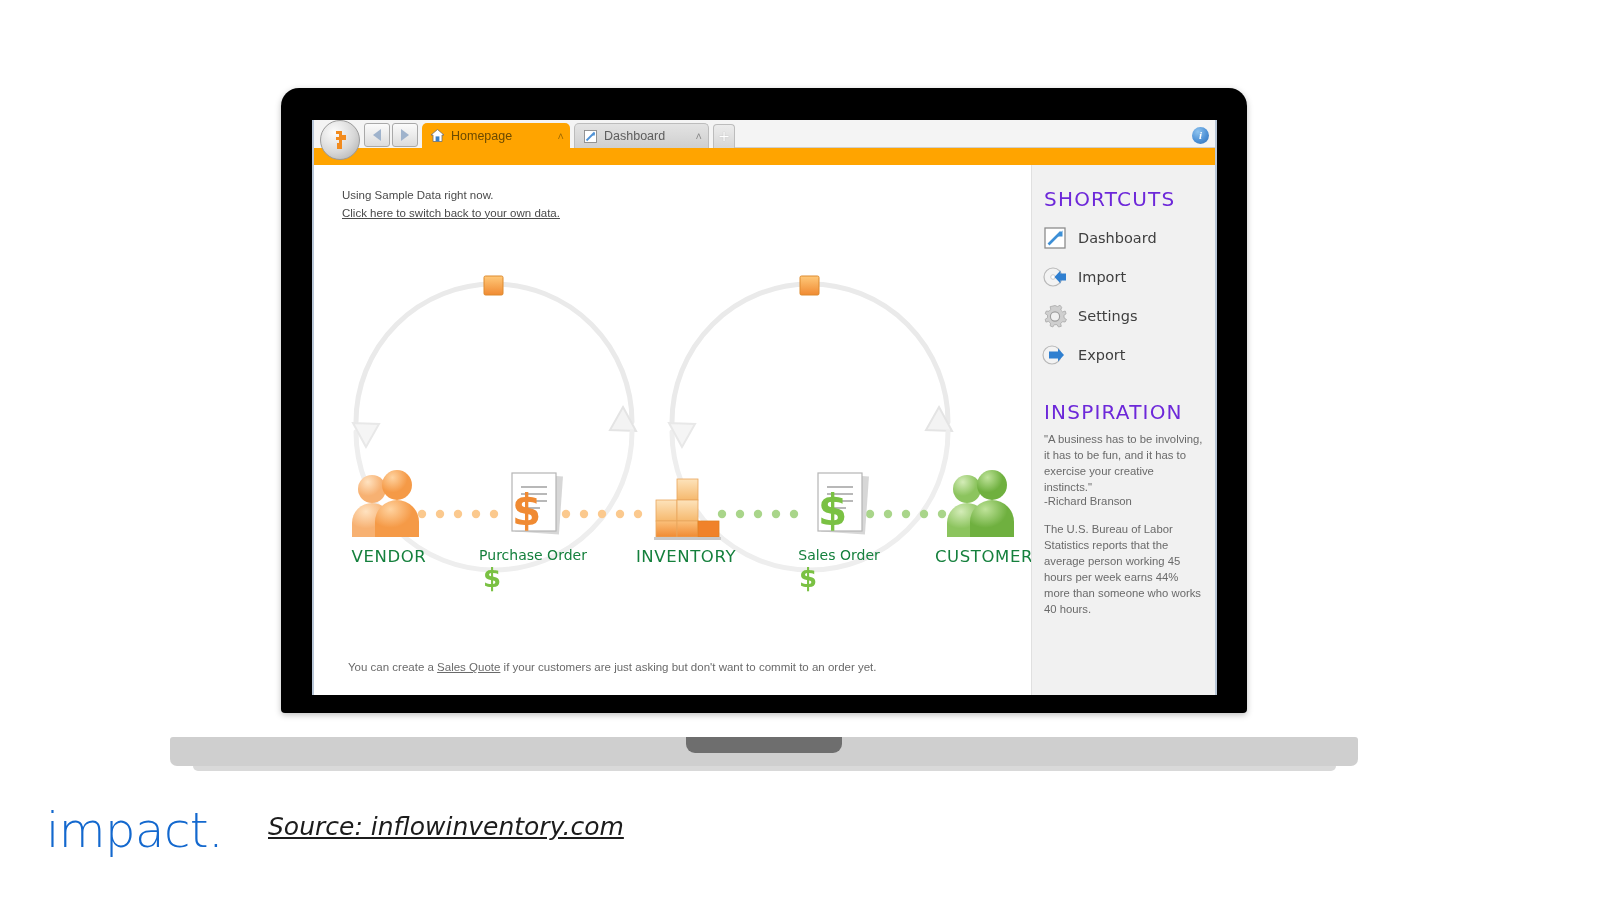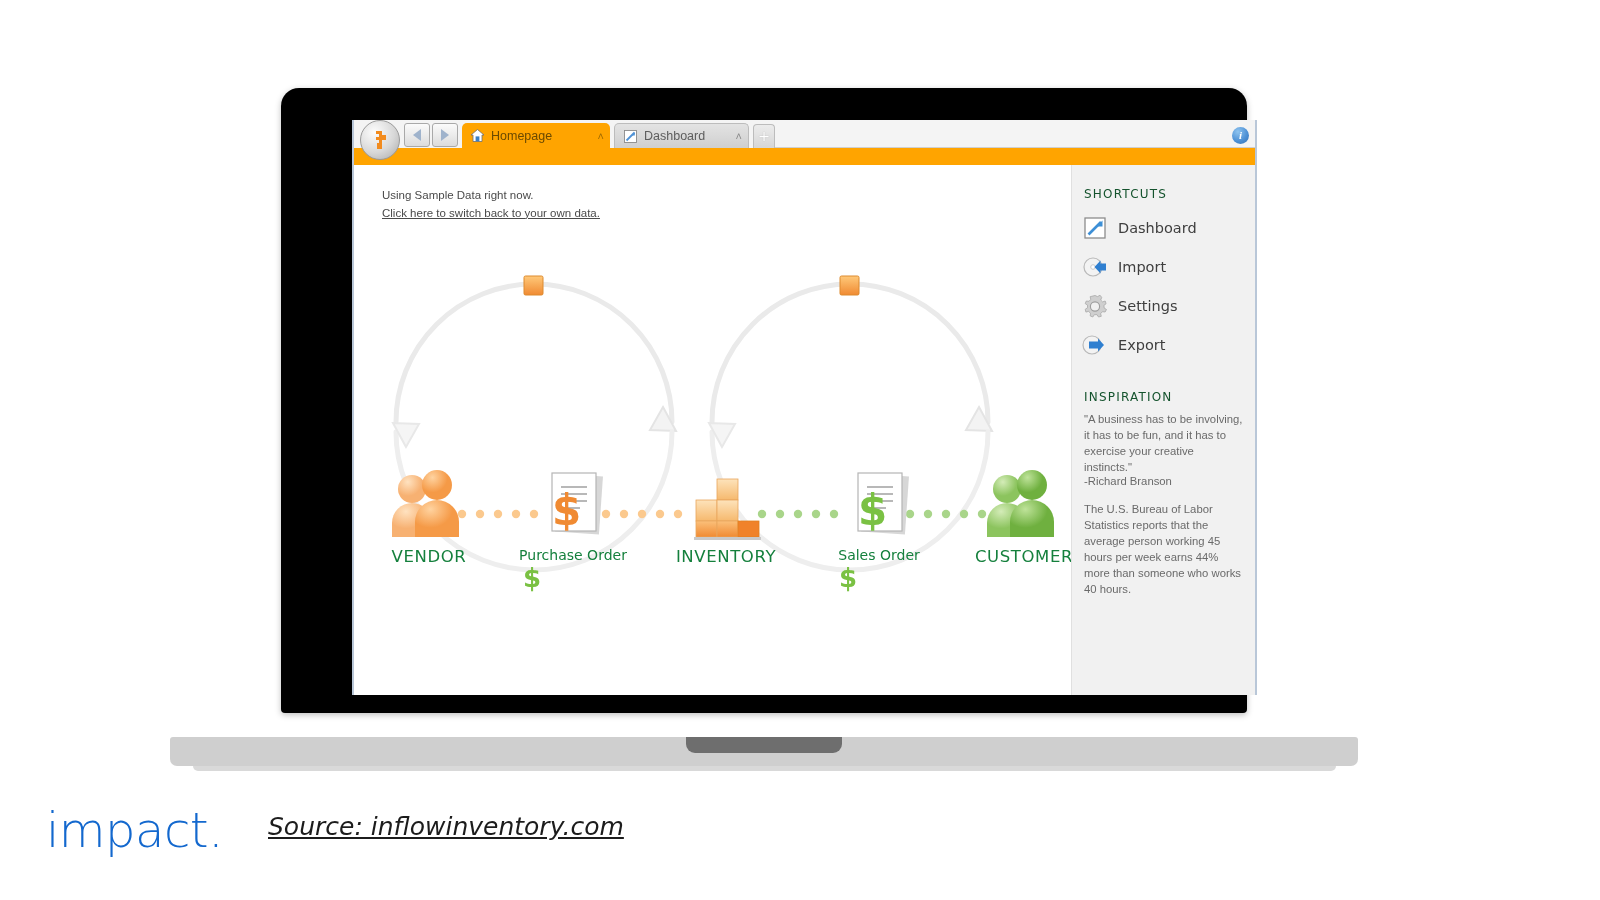--- a/index.html
+++ b/index.html
@@ -72,21 +72,20 @@
     position: absolute;
     left: 312px;
     top: 120px;
     width: 905px;
     height: 575px;
     background: #ffffff;
     overflow: hidden;
     border-left: 2px solid #b9c7d8;
     border-right: 2px solid #b9c7d8;
     box-sizing: border-box;
-    margin-left: 40px;
   }
 
   
   #tab-strip {
     position: relative;
     height: 28px;
     background: #f4f4f4;
     border-bottom: 0;
   }
   #tab-strip-inner {
@@ -301,23 +300,23 @@
   }
 
   #node-vendor   { left: 0px;   top: 250px; }
   #node-po       { left: 144px; top: 250px; }
   #node-inventory{ left: 297px; top: 250px; }
   #node-so       { left: 450px; top: 250px; }
   #node-customer { left: 595px; top: 250px; }
 
   
   .sidebar-heading {
-    font-size: 12px;
+    font-size: 20px;
     letter-spacing: 1.2px;
-    color: #14532d;
+    color: #6d28d9;
     font-family: "DejaVu Sans", sans-serif;
     margin: 0 0 7px 2px;
     font-weight: normal;
   }
   #shortcuts-list { margin-bottom: 26px; }
   .shortcut-item {
     display: flex;
     align-items: center;
     gap: 10px;
     height: 39px;
@@ -623,20 +622,23 @@
                 <path d="M8 70 v-14 a20 20 0 0 1 40 0 v14 z" fill="url(#grnP2)"></path>
                 <circle cx="53" cy="18" r="15" fill="url(#grnP)"></circle>
                 <path d="M31 70 v-15 a22 22 0 0 1 44 0 v15 z" fill="url(#grnP)"></path>
               </svg>
             </div>
             <div class="node-caption primary">CUSTOMER</div>
           </div>
 
         </div>
 
+        <div id="footer-note">
+          <span>You can create a </span><a id="sales-quote-link">Sales Quote</a><span> if your customers are just asking but don't want to commit to an order yet.</span>
+        </div>
 
       </div>
 
       <div id="shortcuts-sidebar">
 
         <h2 class="sidebar-heading">SHORTCUTS</h2>
 
         <div id="shortcuts-list">
 
           <div class="shortcut-item">

